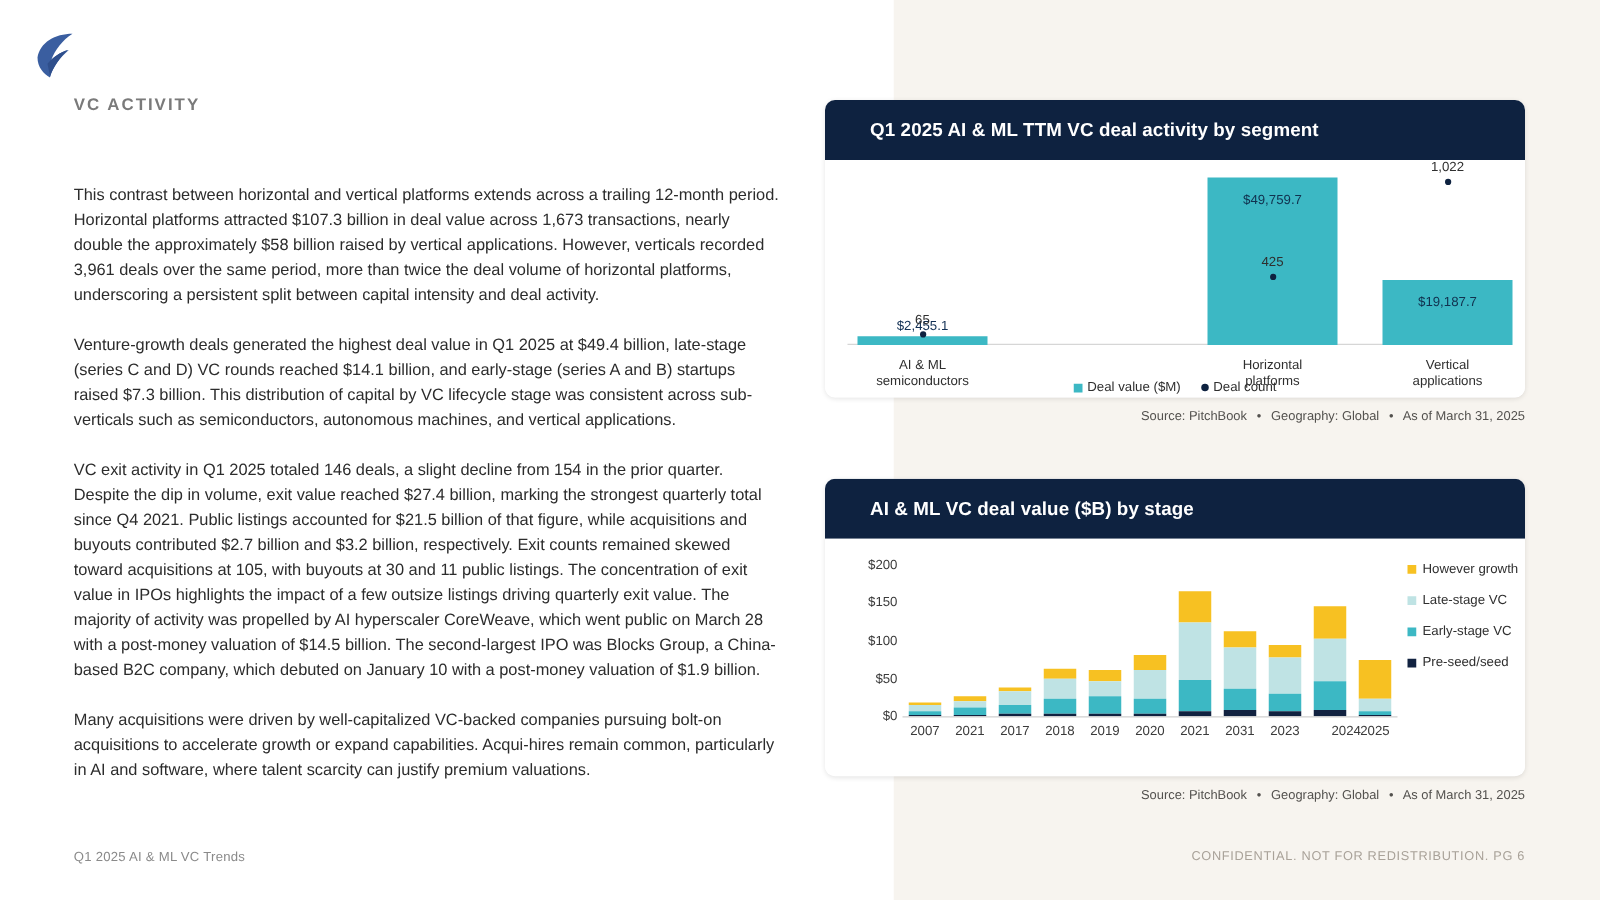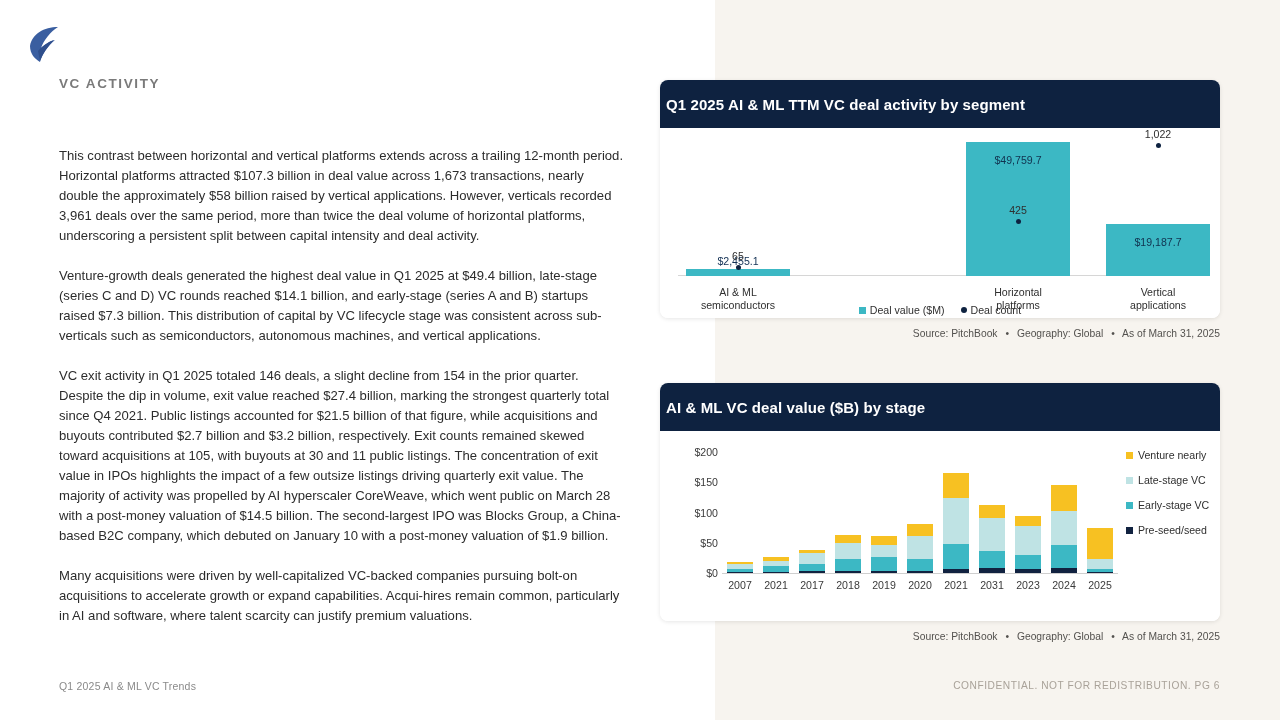--- a/index.html
+++ b/index.html
@@ -51,21 +51,21 @@
   .card {
     position: absolute; background: #ffffff; border-radius: 8px;
     box-shadow: 0 1px 4px rgba(0,0,0,.10);
     overflow: hidden;
   }
   #card-one { left: 660px; top: 80px; width: 560px; height: 238px; }
   #card-two { left: 660px; top: 383px; width: 560px; height: 238px; }
 
   .card-header {
     height: 48px; background: #0e2240; display: flex; align-items: center;
-    padding-left: 6px;
+    padding-left: 36px;
   }
   .card-title { color: #ffffff; font-size: 15px; font-weight: bold; letter-spacing: .1px; }
   .card-body { position: relative; height: 190px; background: #fff; }
 
   .source-line {
     position: absolute; right: 60px; font-size: 10.3px; color: #53514e;
   }
   #source-one { top: 328px; }
   #source-two { top: 631px; }
   .source-line .dot-sep { padding: 0 5px; }
@@ -290,27 +290,27 @@
         <div id="c2-xlabels">
             <div class="c2-xlabel" style="left: 47px;">2007</div>
             <div class="c2-xlabel" style="left: 83px;">2021</div>
             <div class="c2-xlabel" style="left: 119px;">2017</div>
             <div class="c2-xlabel" style="left: 155px;">2018</div>
             <div class="c2-xlabel" style="left: 191px;">2019</div>
             <div class="c2-xlabel" style="left: 227px;">2020</div>
             <div class="c2-xlabel" style="left: 263px;">2021</div>
             <div class="c2-xlabel" style="left: 299px;">2031</div>
             <div class="c2-xlabel" style="left: 335px;">2023</div>
-            <div class="c2-xlabel" style="left: 371px;">2024</div>
+            <div class="c2-xlabel" style="left: 384px;">2024</div>
             <div class="c2-xlabel" style="left: 407px;">2025</div>
           </div>
         <div class="c2-legend" id="c2-legend">
             <div class="c2-lg-item">
               <span class="c2-lg-sq" style="background: rgb(247, 193, 34);"></span>
-              <span class="c2-lg-label">Venture nearly</span>
+              <span class="c2-lg-label">However growth</span>
             </div>
             <div class="c2-lg-item">
               <span class="c2-lg-sq" style="background: rgb(191, 227, 228);"></span>
               <span class="c2-lg-label">Late-stage VC</span>
             </div>
             <div class="c2-lg-item">
               <span class="c2-lg-sq" style="background: rgb(60, 184, 196);"></span>
               <span class="c2-lg-label">Early-stage VC</span>
             </div>
             <div class="c2-lg-item">

